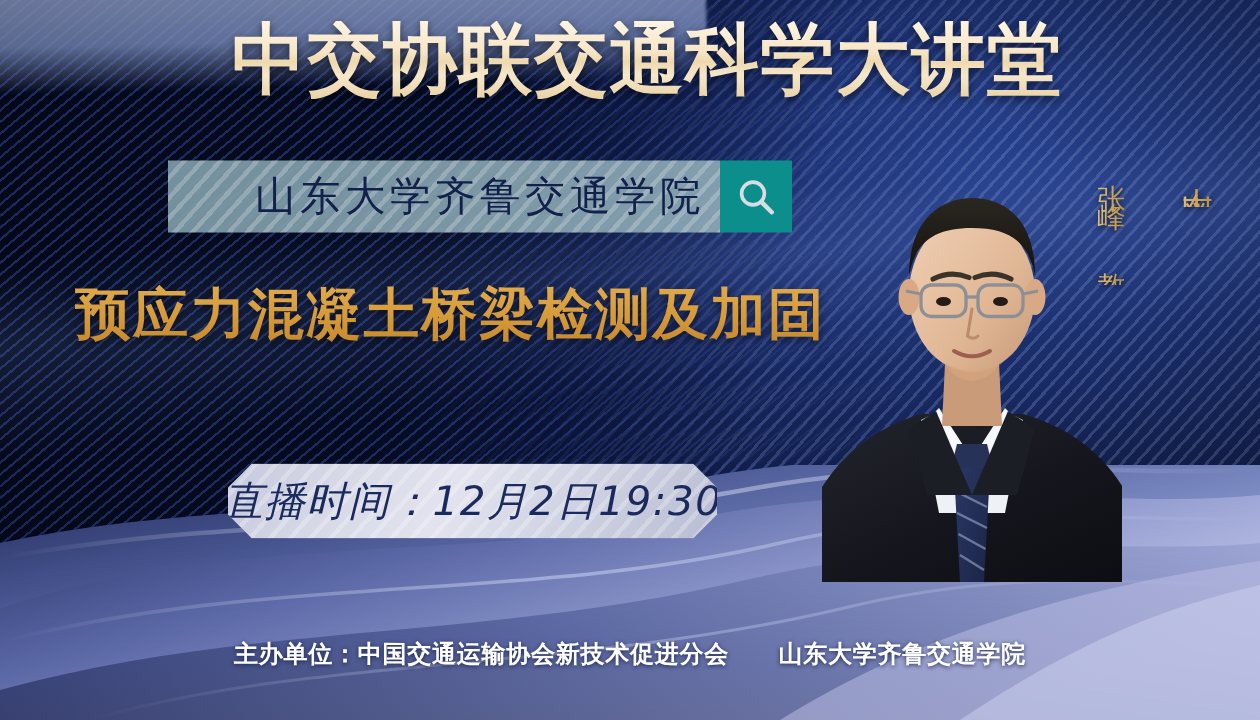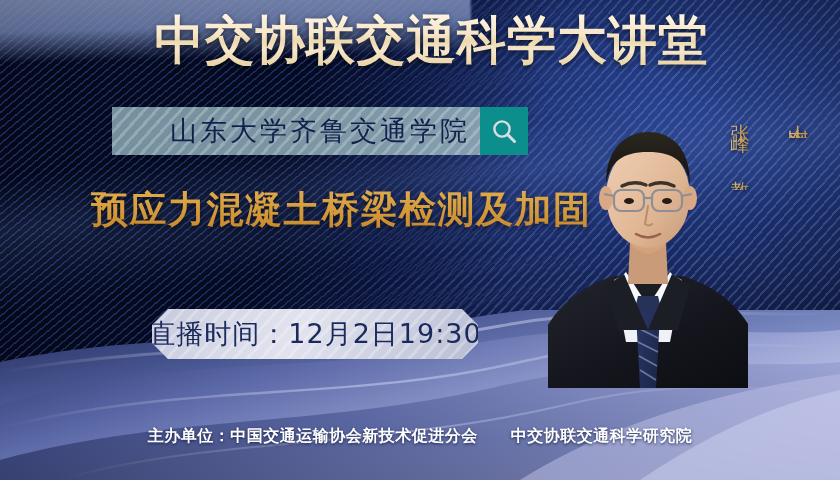--- a/index.html
+++ b/index.html
@@ -127,21 +127,20 @@
     position:absolute; left:50px; top:188px;
     font-size:37px; font-weight:700;
     letter-spacing:1.5px;
     line-height:1.18;
     color:#d29a3b;
     background:linear-gradient(180deg,#e0ac4e 0%, #d69b3a 50%, #c5862b 100%);
     -webkit-background-clip:text; background-clip:text;
     color:transparent; -webkit-text-fill-color:transparent;
     filter:drop-shadow(0 2px 3px rgba(0,0,0,0.5));
     white-space:nowrap;
-    margin-left:41px;
   }
 
   
   .time-pill {
     position:absolute; left:152px; top:309px;
     width:326px; height:50px;
     background:linear-gradient(118deg, #c6c9dd 0%, #d6d8e6 22%, #e2e3ee 45%, #cfd2e2 70%, #b9bdd3 100%);
     -webkit-clip-path:polygon(16px 0, calc(100% - 16px) 0, 100% 16px, 100% calc(100% - 16px), calc(100% - 16px) 100%, 16px 100%, 0 calc(100% - 16px), 0 16px);
             clip-path:polygon(16px 0, calc(100% - 16px) 0, 100% 16px, 100% calc(100% - 16px), calc(100% - 16px) 100%, 16px 100%, 0 calc(100% - 16px), 0 16px);
     display:flex; align-items:center; justify-content:center;
@@ -154,21 +153,21 @@
       -48deg,
       rgba(255,255,255,0.45) 0px,
       rgba(255,255,255,0.45) 3px,
       rgba(255,255,255,0) 3px,
       rgba(255,255,255,0) 10px);
     opacity:0.55;
   }
   .time-pill .pill-text {
     position:relative;
     font-size:27px; color:#1b2a5c; font-weight:400;
-    letter-spacing:1px; white-space:nowrap;
+    letter-spacing:1px; white-space:nowrap;font-style:italic;
   }
 
   
   .portrait {
     position:absolute; left:548px; top:92px;
     width:200px; height:296px;
     overflow:hidden;
   }
   .portrait svg { display:block; }
 
@@ -353,15 +352,15 @@
   <div class="lecture-title">预应力混凝土桥梁检测及加固</div>
 
   <div class="time-pill">
     <div class="pill-stripes"></div>
     <div class="pill-text">直播时间：12月2日19:30</div>
   </div>
 
   <div class="vtext vtext-speaker">张峰  教授</div>
   <div class="vtext vtext-affil">山东大学齐鲁交通学院</div>
 
-  <div class="footer">主办单位：中国交通运输协会新技术促进分会　　中交协联交通科学研究院</div>
+  <div class="footer">主办单位：中国交通运输协会新技术促进分会　　山东大学齐鲁交通学院</div>
 
 </div>
 
 </body></html>

